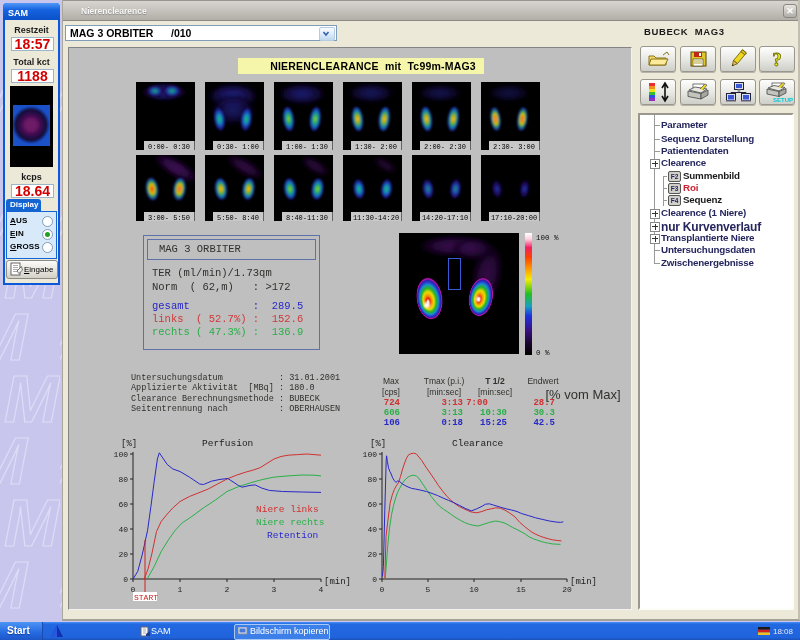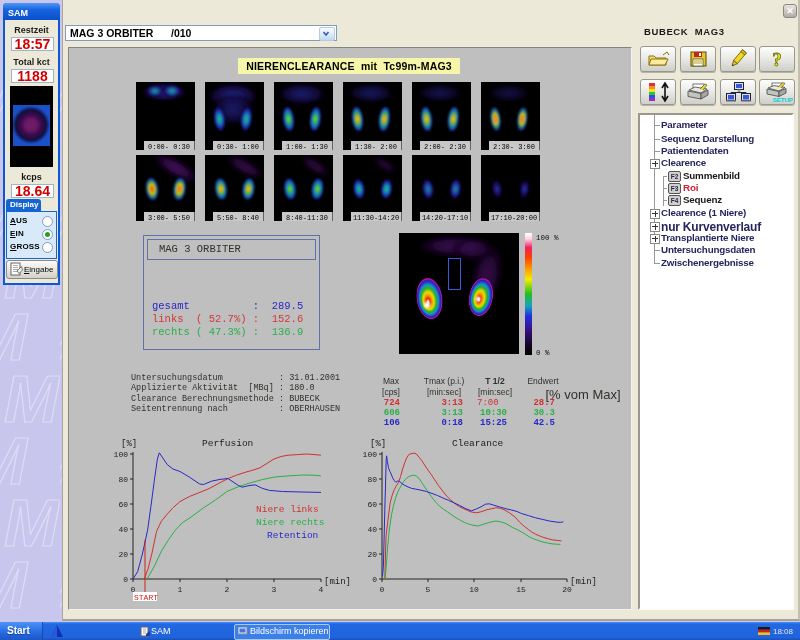--- a/index.html
+++ b/index.html
@@ -169,32 +169,35 @@
       <pattern id="mpat" width="60" height="124" patternUnits="userSpaceOnUse">
   <text x="4" y="50" font-family="Liberation Sans" font-size="66" font-style="italic" font-weight="bold" fill="none" stroke="#dedcf6" stroke-width="1.2">M</text>
   <text x="-28" y="112" font-family="Liberation Sans" font-size="66" font-style="italic" font-weight="bold" fill="none" stroke="#dedcf6" stroke-width="1.2">M</text>
  </pattern>
     </defs>
  <rect width="800" height="640" fill="#c8c6ec"></rect>
  <rect width="800" height="640" fill="url(#mpat)"></rect>
 </svg>
 
 <div id="mainwin" class="abs">
+  <div id="mtitle" class="abs">
+      <span class="txt">Nierenclearence</span>
+    </div>
   <div id="closebtn" class="abs">✕</div>
   <div id="combo" class="abs">
       <span class="txt">MAG 3 ORBITER</span>
       <span class="txt" style="left:105px;">/010</span>
     <div class="btn">
         <svg width="12" height="10" style="position:absolute;left:0;top:1px">
           <path d="M3.5 3 L6 6 L8.5 3" fill="none" stroke="#3060b0" stroke-width="1.6"></path>
         </svg>
       </div>
     </div>
   <div id="content" class="abs">
-      <div class="t" style="left:169px;top:10px;width:222px;height:16px;background:#f6f6aa;text-align:center;font-size:10.5px;font-weight:bold;color:#000;line-height:16px;font-family:'Liberation Sans',sans-serif;letter-spacing:0.2px;">NIERENCLEARANCE&nbsp; mit&nbsp; Tc99m-MAG3</div>
+      <div class="t" style="left:169px;top:10px;width:222px;height:16px;background:#f6f6aa;text-align:center;font-size:10.5px;font-weight:bold;color:#000;line-height:16px;font-family:'Liberation Sans',sans-serif;letter-spacing:0.2px;padding-left:24px;">NIERENCLEARANCE&nbsp; mit&nbsp; Tc99m-MAG3</div>
       <svg class="abs" style="left:67px;top:34px" width="59" height="68">
         <rect width="59" height="68" fill="#000"></rect>
         <ellipse cx="28" cy="10" rx="22" ry="9" fill="url(#gHazeB)" filter="url(#bl1)"></ellipse>
         <ellipse cx="19" cy="9" rx="8" ry="5.5" fill="url(#gPool)" filter="url(#bl1)"></ellipse>
         <ellipse cx="36" cy="9" rx="9" ry="6" fill="url(#gPool)" filter="url(#bl1)"></ellipse>
         <rect x="8" y="59" width="50.5" height="9" fill="#c8c8c8"></rect>
         <text x="33" y="66.5" text-anchor="middle" font-family="Liberation Mono" font-size="7" fill="#000">0:00- 0:30</text>
       </svg>
 <svg class="abs" style="left:136px;top:34px" width="59" height="68">
         <rect width="59" height="68" fill="#000"></rect>
@@ -279,20 +282,22 @@
 <svg class="abs" style="left:412px;top:107px" width="59" height="66">
         <rect width="59" height="66" fill="#000"></rect>
         <ellipse cx="16" cy="34" rx="5" ry="9" fill="url(#gK6)" filter="url(#bl1)" opacity="1.0" transform="rotate(-7 16 34)"></ellipse>
         <ellipse cx="43.5" cy="34" rx="5" ry="9" fill="url(#gK6)" filter="url(#bl1)" opacity="1.0" transform="rotate(7 43.5 34)"></ellipse>
         <rect x="8" y="57" width="50.5" height="9" fill="#c8c8c8"></rect>
         <text x="33" y="64.5" text-anchor="middle" font-family="Liberation Mono" font-size="7" fill="#000">17:10-20:00</text>
       </svg>
       <div class="abs" style="left:74px;top:187px;width:175px;height:113px;border:1px solid #6070a8;">
 <div class="abs" style="left:3px;top:3px;width:167px;height:19px;border:1px solid #6070a8;"></div>
 <div class="t mono" style="left:15px;top:7px;font-size:10.5px;color:#30302c;">MAG 3 ORBITER</div>
+<div class="t mono" style="left:8px;top:30px;font-size:10.5px;line-height:14px;color:#30302c;">TER (ml/min)/1.73qm
+Norm  ( 62,m)   : &gt;172</div>
 <div class="t mono" style="left:8px;top:64px;font-size:10.5px;line-height:13.5px;color:#2828c8;">gesamt          :  289.5</div>
 <div class="t mono" style="left:8px;top:77px;font-size:10.5px;color:#d03838;">links  ( 52.7%) :  152.6</div>
 <div class="t mono" style="left:8px;top:90px;font-size:10.5px;color:#28b048;">rechts ( 47.3%) :  136.9</div>
 </div>
       <svg class="abs" style="left:330px;top:185px" width="120" height="121">
 <rect width="120" height="121" fill="#000"></rect>
 <ellipse cx="55" cy="13" rx="34" ry="10" fill="url(#gHazeP)" filter="url(#bl2)" opacity="0.9"></ellipse>
 <ellipse cx="88" cy="42" rx="14" ry="31" fill="url(#gHazeP)" filter="url(#bl2)" opacity="0.8" transform="rotate(10 88 42)"></ellipse>
         <ellipse cx="74" cy="16" rx="20" ry="11" fill="url(#gHazeP)" filter="url(#bl2)" opacity="0.7"></ellipse>
 <ellipse cx="30.5" cy="65.5" rx="13" ry="21" fill="url(#gBig)" transform="rotate(-8 30.5 65.5)"></ellipse>
@@ -313,21 +318,21 @@
       <div class="t" style="left:282px;top:328px;width:80px;text-align:center;font-size:8.5px;color:#30302c;font-family:'Liberation Sans',sans-serif;">Max</div>
       <div class="t" style="left:335px;top:328px;width:80px;text-align:center;font-size:8.5px;color:#30302c;font-family:'Liberation Sans',sans-serif;">Tmax (p.i.)</div>
       <div class="t" style="left:386px;top:328px;width:80px;text-align:center;font-size:8.5px;color:#30302c;font-family:'Liberation Sans',sans-serif;font-weight:bold;">T 1/2</div>
       <div class="t" style="left:434px;top:328px;width:80px;text-align:center;font-size:8.5px;color:#30302c;font-family:'Liberation Sans',sans-serif;">Endwert</div>
       <div class="t" style="left:282px;top:339px;width:80px;text-align:center;font-size:8.5px;color:#30302c;font-family:'Liberation Sans',sans-serif;">[cps]</div>
       <div class="t" style="left:335px;top:339px;width:80px;text-align:center;font-size:8.5px;color:#30302c;font-family:'Liberation Sans',sans-serif;">[min:sec]</div>
       <div class="t" style="left:386px;top:339px;width:80px;text-align:center;font-size:8.5px;color:#30302c;font-family:'Liberation Sans',sans-serif;">[min:sec]</div>
       <div class="t" style="left:434px;top:339px;width:80px;text-align:center;font-size:13px;color:#30302c;font-family:'Liberation Sans',sans-serif;padding-left:40px;">[% vom Max]</div>
       <div class="t mono" style="left:271px;top:350px;width:60px;text-align:right;font-size:9px;font-weight:bold;color:#d03030;">724</div>
       <div class="t mono" style="left:334px;top:350px;width:60px;text-align:right;font-size:9px;font-weight:bold;color:#d03030;">3:13</div>
-      <div class="t mono" style="left:378px;top:350px;width:60px;text-align:left;font-size:9px;font-weight:normal;color:#d03030;margin-left:30px;">7:00</div>
+      <div class="t mono" style="left:378px;top:350px;width:60px;text-align:center;font-size:9px;font-weight:bold;color:#d03030;">7:00</div>
       <div class="t mono" style="left:426px;top:350px;width:60px;text-align:right;font-size:9px;font-weight:bold;color:#d03030;">28.7</div>
       <div class="t mono" style="left:271px;top:360px;width:60px;text-align:right;font-size:9px;font-weight:bold;color:#28b048;">606</div>
       <div class="t mono" style="left:334px;top:360px;width:60px;text-align:right;font-size:9px;font-weight:bold;color:#28b048;">3:13</div>
       <div class="t mono" style="left:378px;top:360px;width:60px;text-align:right;font-size:9px;font-weight:bold;color:#28b048;">10:30</div>
       <div class="t mono" style="left:426px;top:360px;width:60px;text-align:right;font-size:9px;font-weight:bold;color:#28b048;">30.3</div>
       <div class="t mono" style="left:271px;top:370px;width:60px;text-align:right;font-size:9px;font-weight:bold;color:#2828c8;">106</div>
       <div class="t mono" style="left:334px;top:370px;width:60px;text-align:right;font-size:9px;font-weight:bold;color:#2828c8;">0:18</div>
       <div class="t mono" style="left:378px;top:370px;width:60px;text-align:right;font-size:9px;font-weight:bold;color:#2828c8;">15:25</div>
       <div class="t mono" style="left:426px;top:370px;width:60px;text-align:right;font-size:9px;font-weight:bold;color:#2828c8;">42.5</div>
       <svg class="abs" style="left:42px;top:386px" width="240" height="175">

